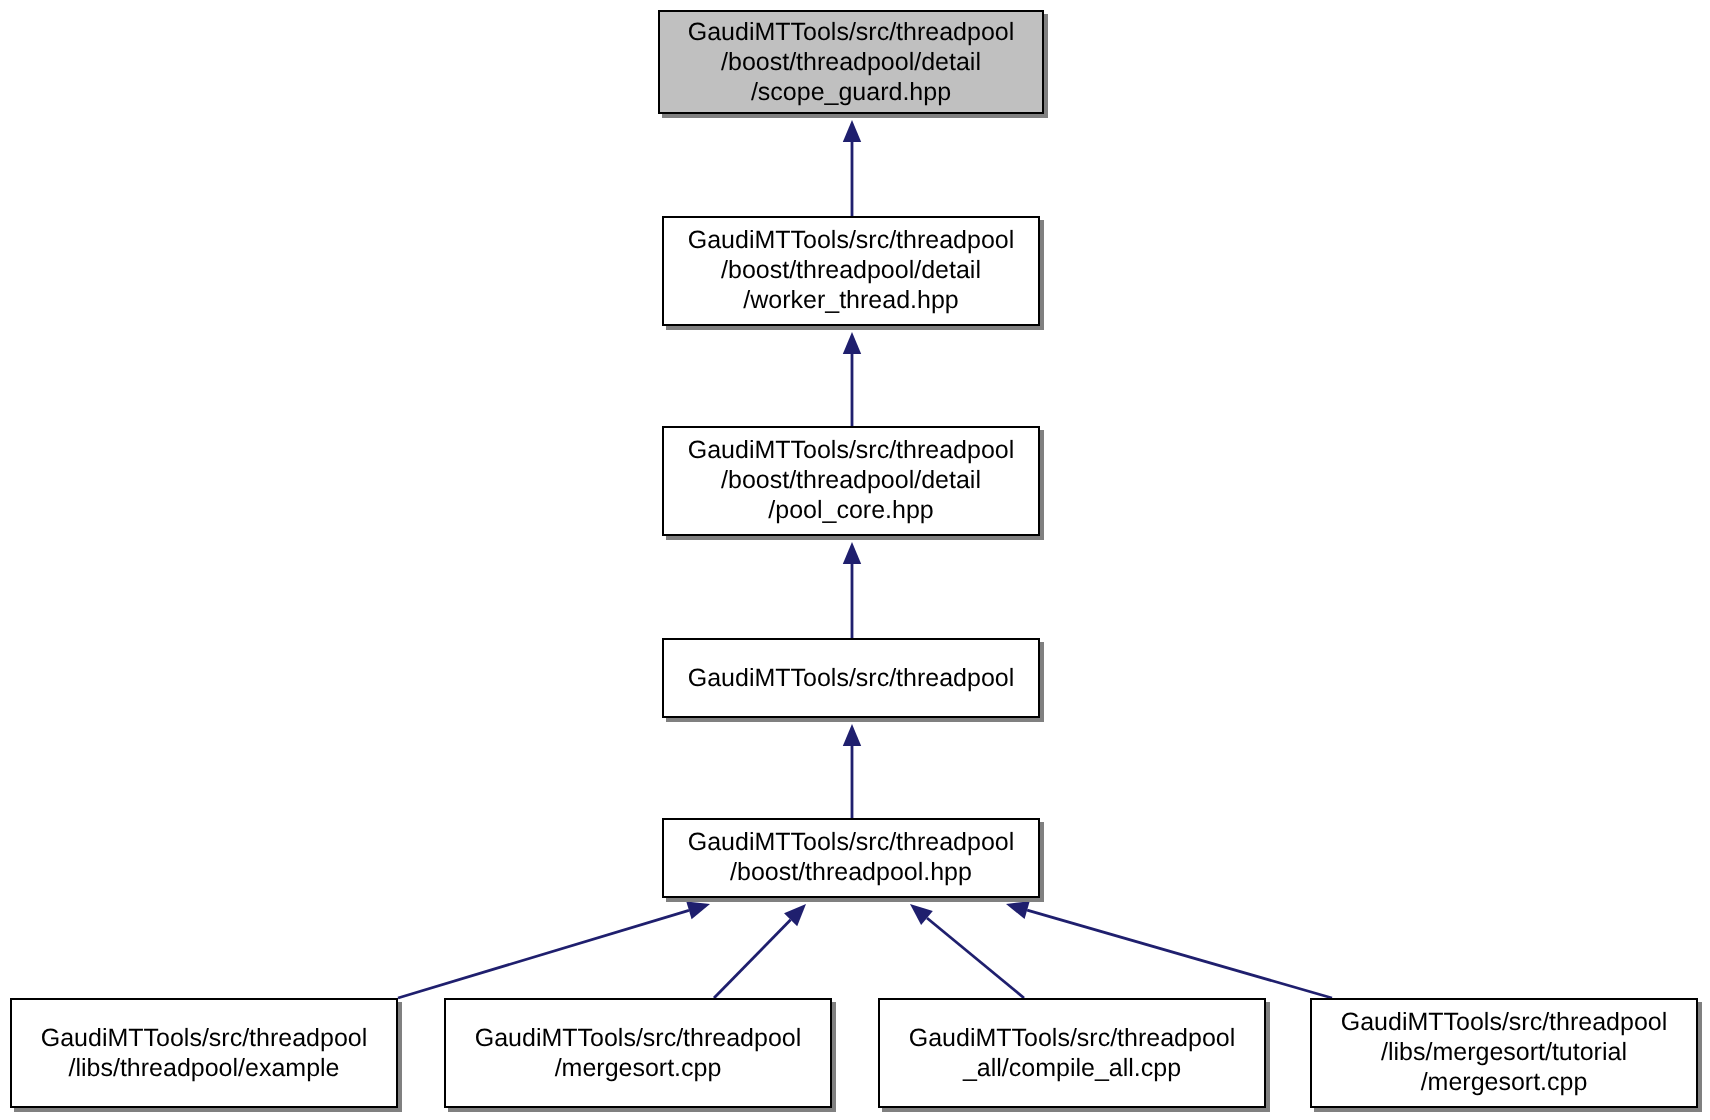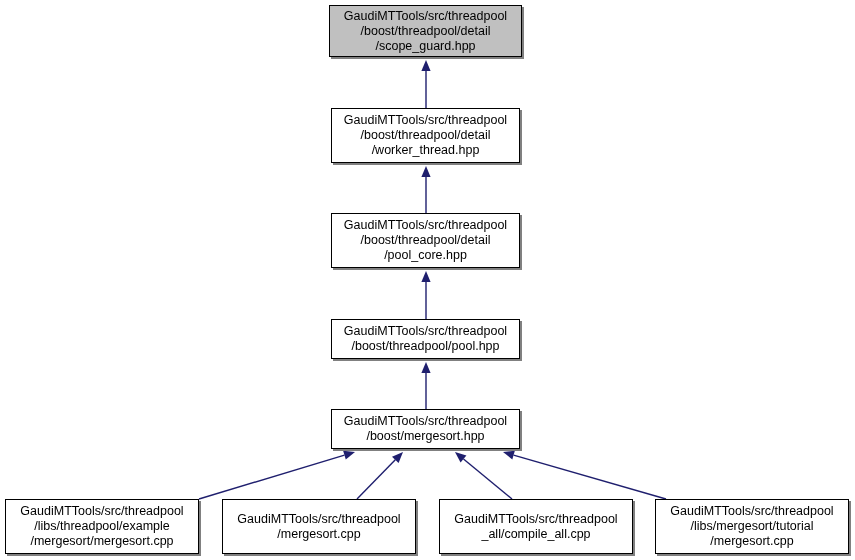--- a/index.html
+++ b/index.html
@@ -97,30 +97,28 @@
         <div class="line">/boost/threadpool/detail</div>
         <div class="line">/worker_thread.hpp</div>
       </div>
       <div class="node" style="left: 331px; top: 213px; width: 189px; height: 55px; border-color: rgb(0, 0, 0); box-shadow: rgb(128, 128, 128) 2px 2px 0px 0px; background: rgb(255, 255, 255);">
         <div class="line">GaudiMTTools/src/threadpool</div>
         <div class="line">/boost/threadpool/detail</div>
         <div class="line">/pool_core.hpp</div>
       </div>
       <div class="node" style="left: 331px; top: 319px; width: 189px; height: 40px; border-color: rgb(0, 0, 0); box-shadow: rgb(128, 128, 128) 2px 2px 0px 0px; background: rgb(255, 255, 255);">
         <div class="line">GaudiMTTools/src/threadpool</div>
-        <div class="line">/boost/threadpool/pool.hpp</div>
       </div>
       <div class="node" style="left: 331px; top: 409px; width: 189px; height: 40px; border-color: rgb(0, 0, 0); box-shadow: rgb(128, 128, 128) 2px 2px 0px 0px; background: rgb(255, 255, 255);">
         <div class="line">GaudiMTTools/src/threadpool</div>
-        <div class="line">/boost/mergesort.hpp</div>
+        <div class="line">/boost/threadpool.hpp</div>
       </div>
       <div class="node" style="left: 5px; top: 499px; width: 194px; height: 55px; border-color: rgb(0, 0, 0); box-shadow: rgb(128, 128, 128) 2px 2px 0px 0px; background: rgb(255, 255, 255);">
         <div class="line">GaudiMTTools/src/threadpool</div>
         <div class="line">/libs/threadpool/example</div>
-        <div class="line">/mergesort/mergesort.cpp</div>
       </div>
       <div class="node" style="left: 222px; top: 499px; width: 194px; height: 55px; border-color: rgb(0, 0, 0); box-shadow: rgb(128, 128, 128) 2px 2px 0px 0px; background: rgb(255, 255, 255);">
         <div class="line">GaudiMTTools/src/threadpool</div>
         <div class="line">/mergesort.cpp</div>
       </div>
       <div class="node" style="left: 439px; top: 499px; width: 194px; height: 55px; border-color: rgb(0, 0, 0); box-shadow: rgb(128, 128, 128) 2px 2px 0px 0px; background: rgb(255, 255, 255);">
         <div class="line">GaudiMTTools/src/threadpool</div>
         <div class="line">_all/compile_all.cpp</div>
       </div>
       <div class="node" style="left: 655px; top: 499px; width: 194px; height: 55px; border-color: rgb(0, 0, 0); box-shadow: rgb(128, 128, 128) 2px 2px 0px 0px; background: rgb(255, 255, 255);">

